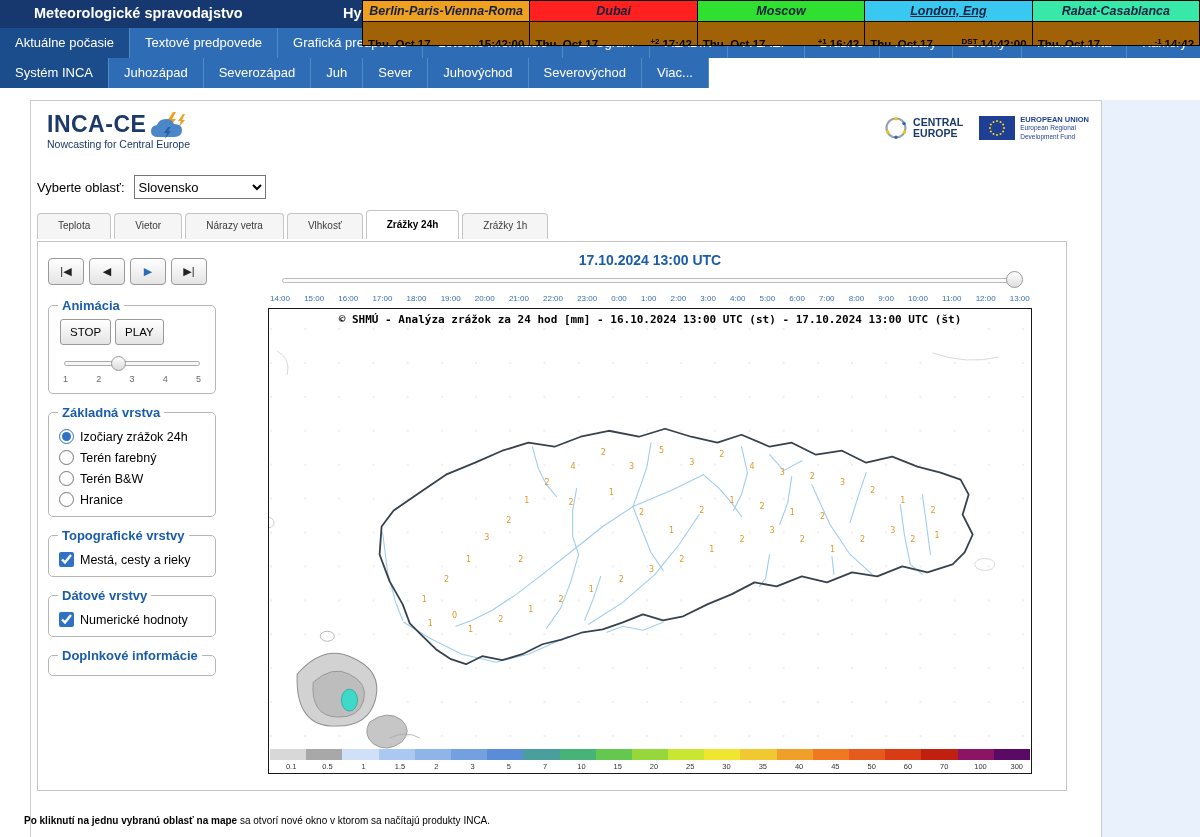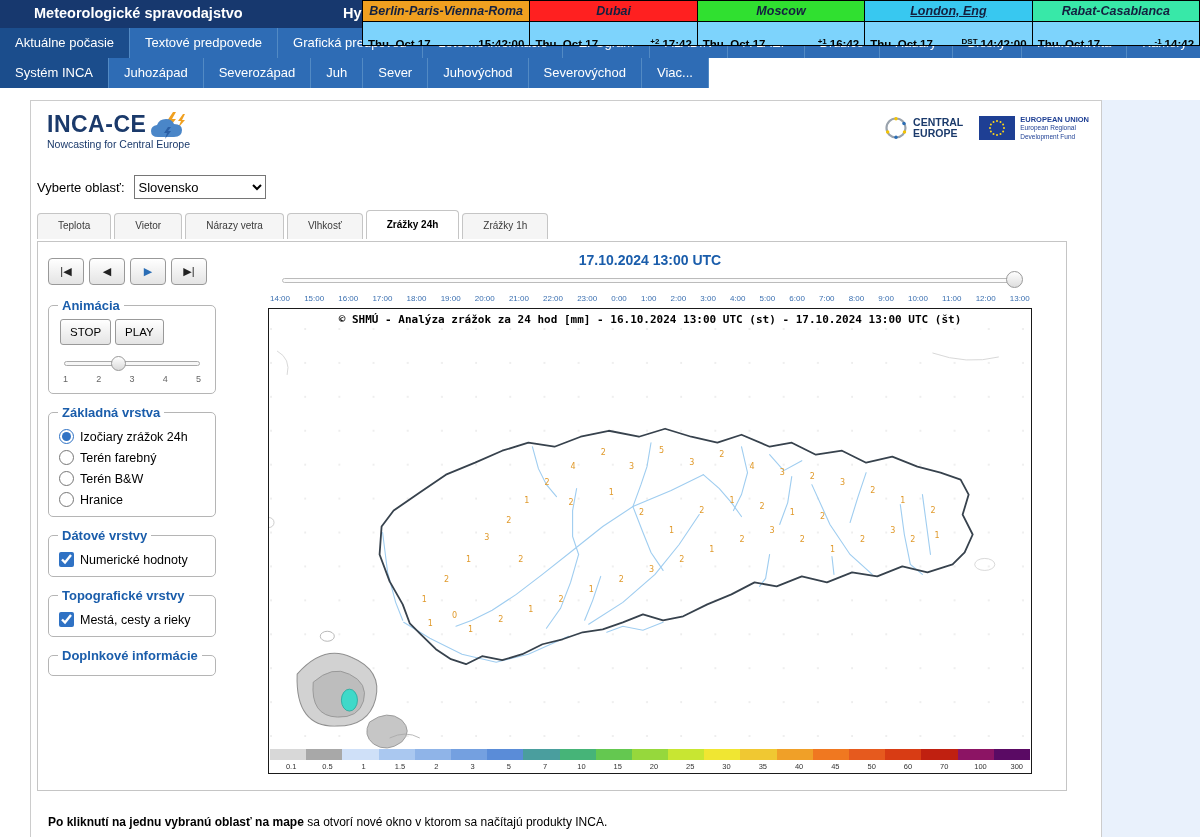--- a/index.html
+++ b/index.html
@@ -9,21 +9,21 @@
 
 .top-header{position:absolute;left:0;top:0;width:100%;height:28px;background:#17386e}
 .h-title{position:absolute;left:34px;top:5px;color:#fff;font-size:14.5px;font-weight:bold;white-space:nowrap}
 .h-title2{position:absolute;left:343px;top:5px;color:#fff;font-size:14.5px;font-weight:bold;white-space:nowrap}
 
 
 .clocks{position:absolute;left:362px;top:0;width:838px;height:46px;display:flex;border:1px solid #000;background:#fff;z-index:6}
 .clock{flex:1;display:flex;flex-direction:column;border-right:1px solid #000;overflow:hidden}
 .clock:last-child{border-right:none}
 .clock-city{height:21px;line-height:21px;text-align:center;font-size:12.5px;font-weight:bold;font-style:italic;color:#13203f;border-bottom:1px solid #000;white-space:nowrap}
-.clock-time{flex:1;display:flex;align-items:center;padding:16px 5px;font-size:11.5px;font-weight:bold;color:#000;background:#7dd3fc;white-space:nowrap}
+.clock-time{flex:1;display:flex;align-items:center;padding:16px 5px;font-size:11.5px;font-weight:bold;color:#000;background:#a16207;white-space:nowrap}
 .c-off{margin-left:auto;font-size:8px;font-weight:bold;position:relative;top:-3px}
 .c-time{margin-left:3px}
 
 
 .nav{position:absolute;left:0;display:flex;height:30px;z-index:1}
 .nav1{top:28px}
 .nav2{top:58px}
 .nav-item{background:#2e6cb5;color:#fff;font-size:13px;line-height:30px;padding:0 15px;border-right:1px solid #528ac4;cursor:pointer;white-space:nowrap}
 .nav-item.active{background:#1b4d8c}
 
@@ -78,21 +78,21 @@
 .ticks{display:flex;justify-content:space-between;font-size:8px;color:#3a6fb0;margin:8px 2px 0}
 .map-box{margin-top:5px;border:1px solid #1a1a1a;height:466px;display:flex;flex-direction:column;background:#fff;cursor:pointer}
 .map-title{font-family:"DejaVu Sans Mono",monospace;font-size:11px;font-weight:bold;text-align:center;padding:4px 0 1px;color:#000;white-space:nowrap}
 .map-svg{flex:1;width:100%;display:block}
 .map-svg text.stn{font-family:"DejaVu Sans",sans-serif;font-size:8px;fill:#e09a2c}
 .scale-bar{display:flex;height:11px;margin:0 1px}
 .scale-bar .seg{flex:1}
 .scale-labels{display:flex;font-size:7.5px;color:#333;height:13px;align-items:center}
 .scale-labels .slab{flex:1;text-align:center;transform:translateX(4px)}
 
-.footer-note{position:absolute;left:48px;top:815px;font-size:12px;color:#000}
+.footer-note{position:absolute;left:24px;top:815px;font-size:10px;color:#000}
 </style>
 </head>
 <body>
 
 <div class="page">
 
   <div class="top-header">
     <span class="h-title">Meteorologické spravodajstvo</span>
     <span class="h-title2">Hydrologické spravodajstvo</span>
   </div>
@@ -319,37 +319,37 @@
               </label>
 
               <label class="opt">
                 <input type="radio" name="baselayer" style="">
                 <span>Hranice</span>
               </label>
             </div>
         </fieldset>
 
         <fieldset class="fs">
+          <legend>Topografické vrstvy</legend>
+          <div>
+
+              <label class="opt">
+                <input type="checkbox" checked="" style="">
+                <span>Mestá, cesty a rieky</span>
+              </label>
+            </div>
+        </fieldset>
+
+        <fieldset class="fs">
           <legend>Dátové vrstvy</legend>
           <div>
 
               <label class="opt">
                 <input type="checkbox" checked="" style="">
                 <span>Numerické hodnoty</span>
-              </label>
-            </div>
-        </fieldset>
-
-        <fieldset class="fs">
-          <legend>Topografické vrstvy</legend>
-          <div>
-
-              <label class="opt">
-                <input type="checkbox" checked="" style="">
-                <span>Mestá, cesty a rieky</span>
               </label>
             </div>
         </fieldset>
 
         <fieldset class="fs">
           <legend>Doplnkové informácie</legend>
         </fieldset>
 
       </div>
 

